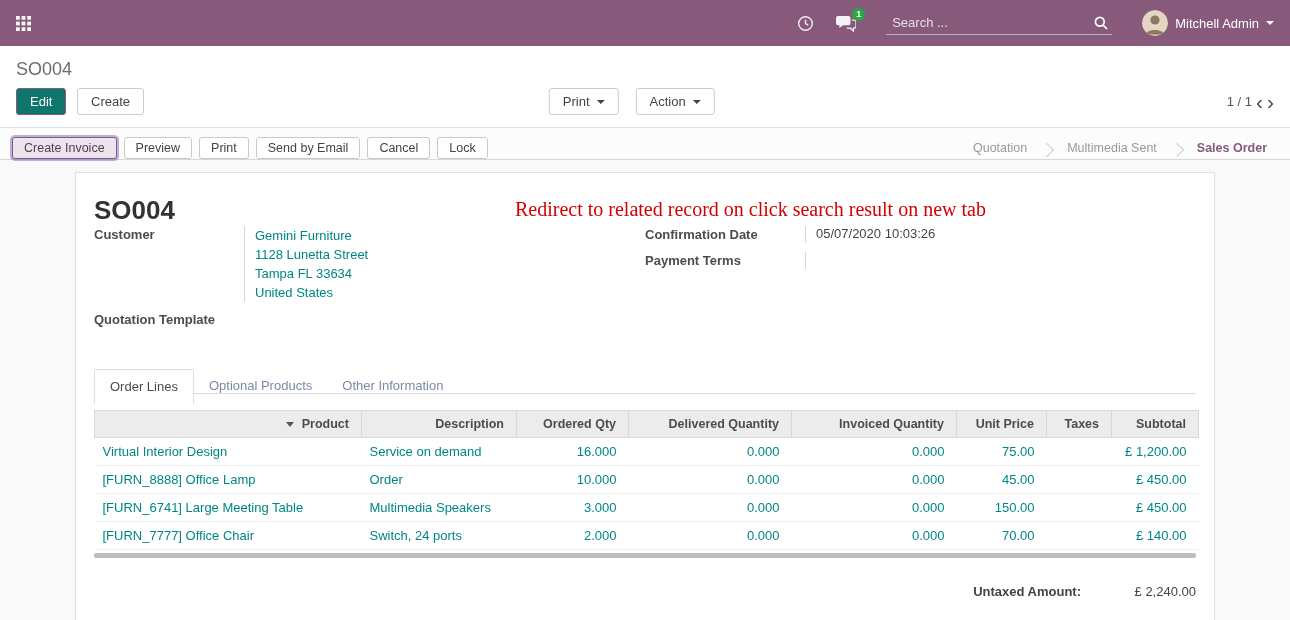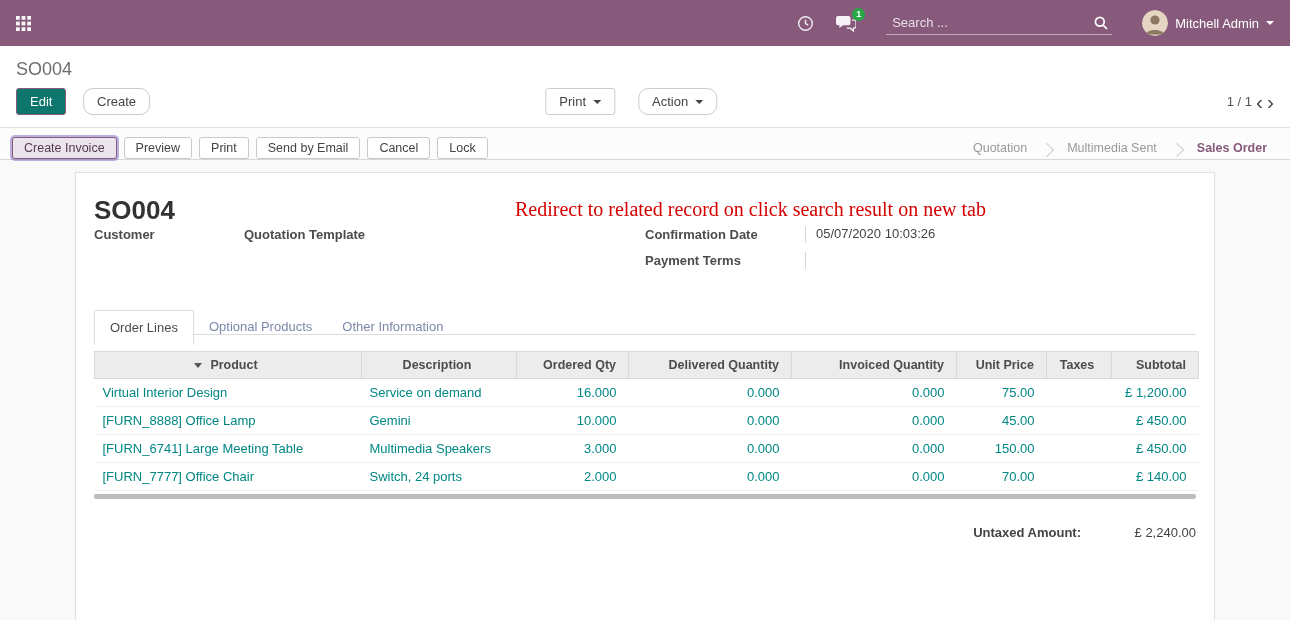--- a/index.html
+++ b/index.html
@@ -20,21 +20,21 @@
   .avatar{width:26px;height:26px;border-radius:50%;overflow:hidden;display:inline-flex;}
   .caret-down{display:inline-block;width:0;height:0;border-left:4px solid transparent;border-right:4px solid transparent;
     border-top:4px solid currentColor;}
 
   
   .breadcrumb-row{padding:13px 16px 6px;}
   .breadcrumb{font-size:18px;color:#6d6d6d;}
   .cp-row{display:flex;align-items:center;padding:2px 16px 12px;position:relative;}
   .btn{font-size:13px;font-family:inherit;padding:5px 13px;border:1px solid #ccc;background:#fff;border-radius:3px;
     color:#444;cursor:pointer;display:inline-flex;align-items:center;}
-  .btn + .btn{margin-left:13px;border-radius:10px;}
+  .btn + .btn{margin-left:7px;}
   .btn-primary{background:#0f766e;border-color:#875A7B;color:#fff;}
   .btn .caret-down{margin-left:7px;}
   .cp-center{position:absolute;left:50%;transform:translateX(-58%);display:flex;gap:10px;}
   .cp-right{margin-left:auto;display:flex;align-items:center;gap:4px;color:#555;}
   .pager-value{font-size:13px;cursor:pointer;}
   .pager-chev{font-size:21px;line-height:1;color:#444;cursor:pointer;user-select:none;}
 
   
   .statusbar{height:33px;border-top:1px solid #e3e3e3;border-bottom:1px solid #d8d8d8;background:#fcfcfc;
     display:flex;align-items:center;padding:8px 8px 0 12px;box-sizing:border-box;}
@@ -68,21 +68,21 @@
   .link-line{color:#008784;line-height:19px;}
   .link-line.clickable{cursor:pointer;}
 
   .tabs{margin-top:30px;border-bottom:1px solid #ddd;display:flex;}
   .tab{padding:9px 15px;font-size:13px;color:#7d87a8;cursor:pointer;position:relative;top:11px;}
   .tab.active{background:#fff;border:1px solid #ddd;border-bottom:1px solid #fff;color:#4c4c4c;
     border-radius:2px 2px 0 0;}
 
   .lines-table{width:100%;border-collapse:collapse;margin-top:16px;table-layout:fixed;}
   .lines-table th{background:#ececec;border:1px solid #d9d9d9;font-weight:bold;color:#4c4c4c;
-    padding:6px 12px 6px 8px;text-align:center;font-size:12.5px;white-space:nowrap;overflow:hidden;cursor:pointer;}
+    padding:6px 12px 6px 8px;text-align:right;font-size:12.5px;white-space:nowrap;overflow:hidden;cursor:pointer;}
   .lines-table th.num{text-align:right;}
   .lines-table td{padding:6px 12px 6px 8px;border-bottom:1px solid #efefef;color:#008784;font-size:13px;
     white-space:nowrap;overflow:hidden;}
   .lines-table td.num{text-align:right;}
   .lines-table tbody tr{cursor:pointer;background:#fff;}
   .th-caret{display:inline-block;width:0;height:0;border-left:4px solid transparent;border-right:4px solid transparent;
     border-top:5px solid #555;margin-right:8px;vertical-align:middle;}
 
   .table-scrollbar{height:5px;background:#bdbdbd;border-radius:2px;margin-top:3px;cursor:pointer;}
 
@@ -192,20 +192,26 @@
   <div class="sheet">
 
     <div class="sheet-header">
       <h1 class="so-title">SO004</h1>
       <div class="annotation">Redirect to related record on click search result on new tab</div>
     </div>
 
     <div class="field-groups">
       <div class="fg fg-left">
         <div class="f-label">Customer</div>
+        <div class="f-value">
+          <div class="link-line clickable">Gemini Furniture</div>
+          <div class="link-line">1128 Lunetta Street</div>
+          <div class="link-line">Tampa FL 33634</div>
+          <div class="link-line">United States</div>
+        </div>
         <div class="f-label">Quotation Template</div>
         <div class="f-value no-border"></div>
       </div>
       <div class="fg fg-right">
         <div class="f-label">Confirmation Date</div>
         <div class="f-value">05/07/2020 10:03:26</div>
         <div class="f-label">Payment Terms</div>
         <div class="f-value"></div>
       </div>
     </div>
@@ -247,21 +253,21 @@
           <td>Service on demand</td>
           <td class="num">16.000</td>
           <td class="num">0.000</td>
           <td class="num">0.000</td>
           <td class="num">75.00</td>
           <td></td>
           <td class="num">£ 1,200.00</td>
         </tr>
         <tr>
           <td>[FURN_8888] Office Lamp</td>
-          <td>Gemini</td>
+          <td>Order</td>
           <td class="num">10.000</td>
           <td class="num">0.000</td>
           <td class="num">0.000</td>
           <td class="num">45.00</td>
           <td></td>
           <td class="num">£ 450.00</td>
         </tr>
         <tr>
           <td>[FURN_6741] Large Meeting Table</td>
           <td>Multimedia Speakers</td>

